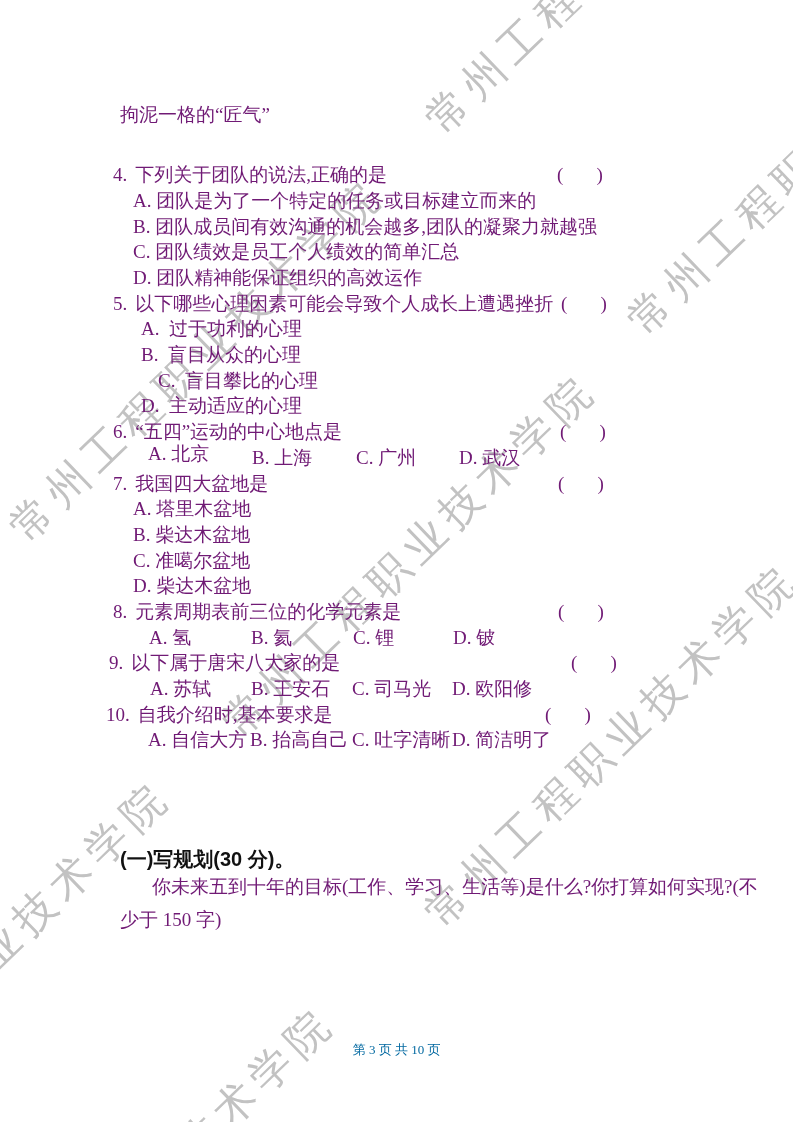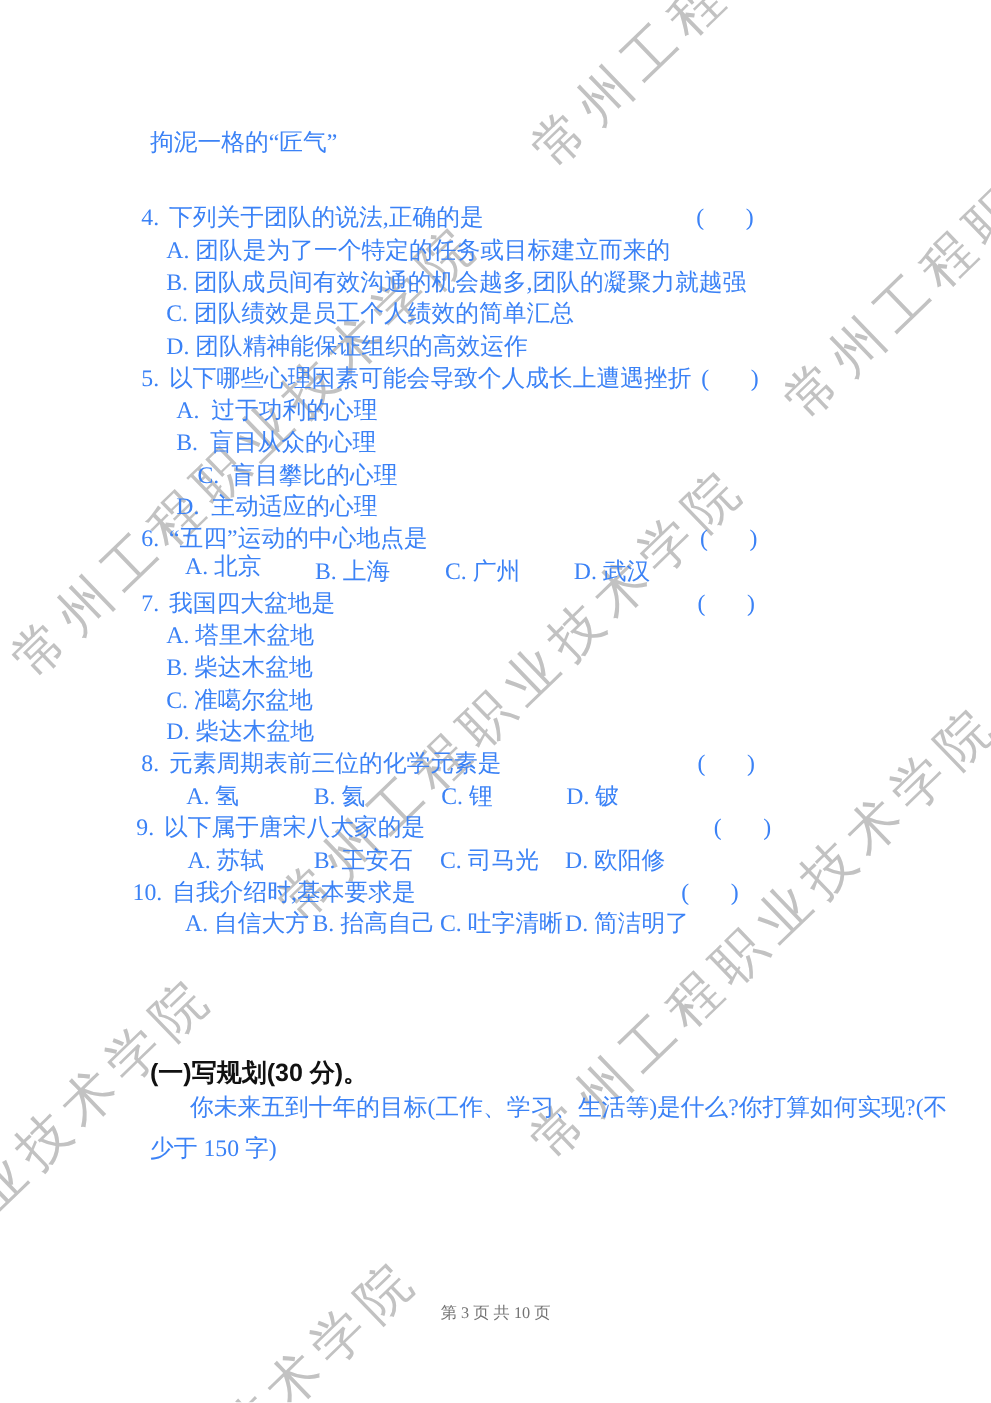--- a/index.html
+++ b/index.html
@@ -11,30 +11,30 @@
   .wm-layer { position:absolute; inset:0; z-index:0; }
   .wm {
     position:absolute; white-space:pre;
     font-family:"Liberation Sans","DejaVu Sans",sans-serif;
     font-size:42px; line-height:42px; letter-spacing:8px;
     transform:rotate(-44deg); transform-origin:0 50%;
   }
   .content { position:absolute; inset:0; z-index:1; }
   .line {
     position:absolute; white-space:pre;
-    font-size:19px; line-height:20px; color:#3b82f6;
+    font-size:19px; line-height:20px; color:#701a75;
   }
   .qnum { margin-right:8px; }
   .bold-head {
     font-family:"Liberation Sans","DejaVu Sans",sans-serif;
     font-weight:bold; font-size:20px; line-height:21px; color:#111;
   }
   .footer {
     left:0; width:793px; text-align:center;
-    font-size:13px; line-height:14px; color:#737373;
+    font-size:13px; line-height:14px; color:#0369a1;
   }
 </style>
 </head>
 <body>
 
 <div class="page">
   <div class="wm-layer" id="wm-layer">
       <span class="wm" style="left: 17px; top: 513px; color: rgb(194, 194, 194);">常州工程职业技术学院</span>
       <span class="wm" style="left: 433px; top: 105px; color: rgb(194, 194, 194);">常州工程职业技术学院</span>
       <span class="wm" style="left: -196px; top: 1115px; color: rgb(194, 194, 194);">常州工程职业技术学院</span>

